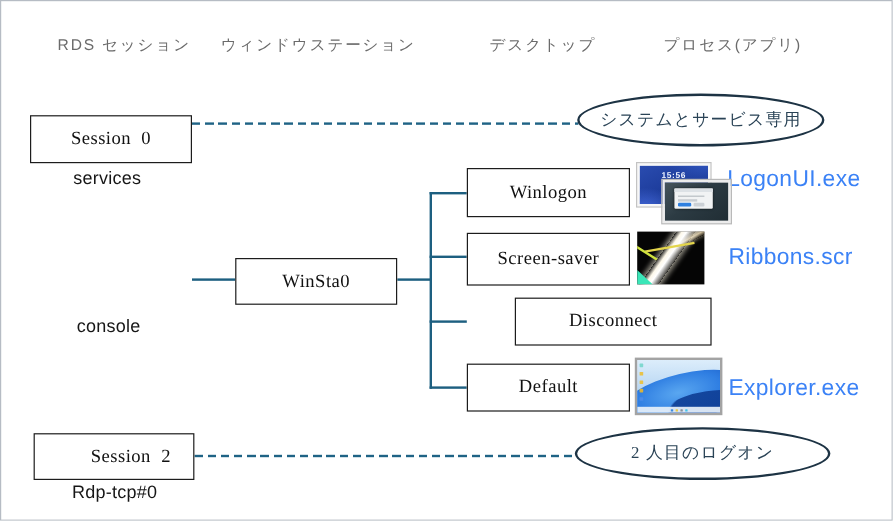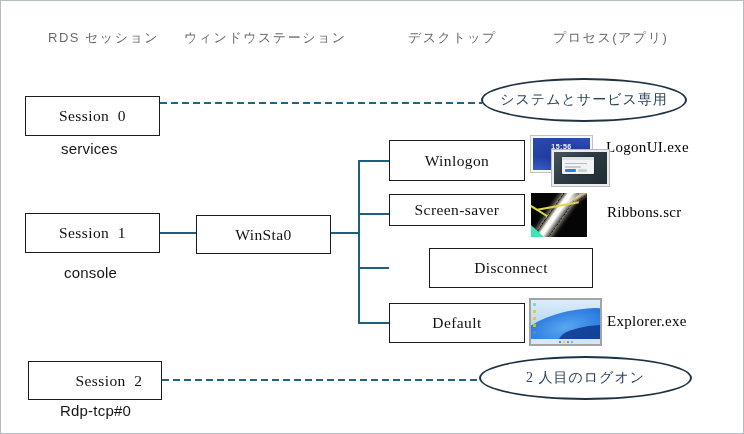--- a/index.html
+++ b/index.html
@@ -24,21 +24,21 @@
     position:absolute; border:1px solid #1c1c1c; background:#ffffff;
     display:flex; align-items:center; justify-content:center;
     font-family:"Liberation Serif", serif; font-size:15.5px; color:#111111;
     white-space:pre; letter-spacing:0.4px; z-index:3;
   }
   .box-session0 { left:24px;  top:83px;  width:135px; height:40px;margin-top:12px; }
   .box-session1 { left:24px;  top:212px; width:135px; height:40px; }
   .box-session2 { left:27px;  top:360px; width:134px; height:39px;padding-left:28px; }
   .box-winsta0  { left:195px; top:214px; width:135px; height:39px; }
   .box-winlogon { left:388px; top:139px; width:136px; height:41px; }
-  .box-screensaver { left:388px; top:193px; width:136px; height:32px; }
+  .box-screensaver { left:388px; top:193px; width:136px; height:44px; }
   .box-disconnect  { left:388px; top:247px; width:164px; height:40px;margin-left:40px; }
   .box-default     { left:388px; top:302px; width:136px; height:40px; }
 
   
   .sub-label {
     position:absolute; font-size:15px; font-weight:500; color:#161616;
     letter-spacing:0.2px; white-space:nowrap;
   }
   .sub-services { left:60px; top:139px; }
   .sub-console  { left:63px; top:263px; }
@@ -152,22 +152,22 @@
   .di-4 { background:#d8b23c; } .di-5 { background:#4a8ae8; }
   .taskbar {
     position:absolute; left:0; bottom:0; width:100%; height:5px; z-index:6;
     background:rgba(232,241,250,0.92); display:flex; align-items:center; justify-content:center; gap:2px;
   }
   .tb-dot { width:2px; height:2px; border-radius:0.5px; }
   .tb-1 { background:#3a8ae0; } .tb-2 { background:#e8c84a; } .tb-3 { background:#888f96; } .tb-4 { background:#46c4e8; }
 
   
   .proc-label {
-    position:absolute; font-family:Liberation Serif, serif; font-size:15px;
-    color:#000000; letter-spacing:0.3px; white-space:nowrap; z-index:3;
+    position:absolute; font-family:Liberation Sans, sans-serif; font-size:19px;
+    color:#3b82f6; letter-spacing:0.3px; white-space:nowrap; z-index:3;
   }
   .pl-logonui  { left:605px; top:138px; }
   .pl-consent  { left:605px; top:166px; }
   .pl-ribbons  { left:606px; top:203px; }
   .pl-explorer { left:606px; top:312px; }
 </style>
 </head>
 <body>
 
 <div class="canvas">
@@ -183,21 +183,20 @@
   <div class="conn conn-b1"></div>
   <div class="conn conn-b2"></div>
   <div class="conn conn-b3"></div>
   <div class="conn conn-b4"></div>
   <div class="dash dash-s0"></div>
   <div class="dash dash-s2"></div>
 
   <div class="node-box box-session0">Session  0</div>
   <div class="sub-label sub-services">services</div>
 
-  <div class="node-box box-session1">Session  1</div>
   <div class="sub-label sub-console">console</div>
 
   <div class="node-box box-session2">Session  2</div>
   <div class="sub-label sub-rdptcp">Rdp-tcp#0</div>
 
   <div class="node-box box-winsta0">WinSta0</div>
 
   <div class="node-box box-winlogon">Winlogon</div>
   <div class="node-box box-screensaver">Screen-saver</div>
   <div class="node-box box-disconnect">Disconnect</div>

